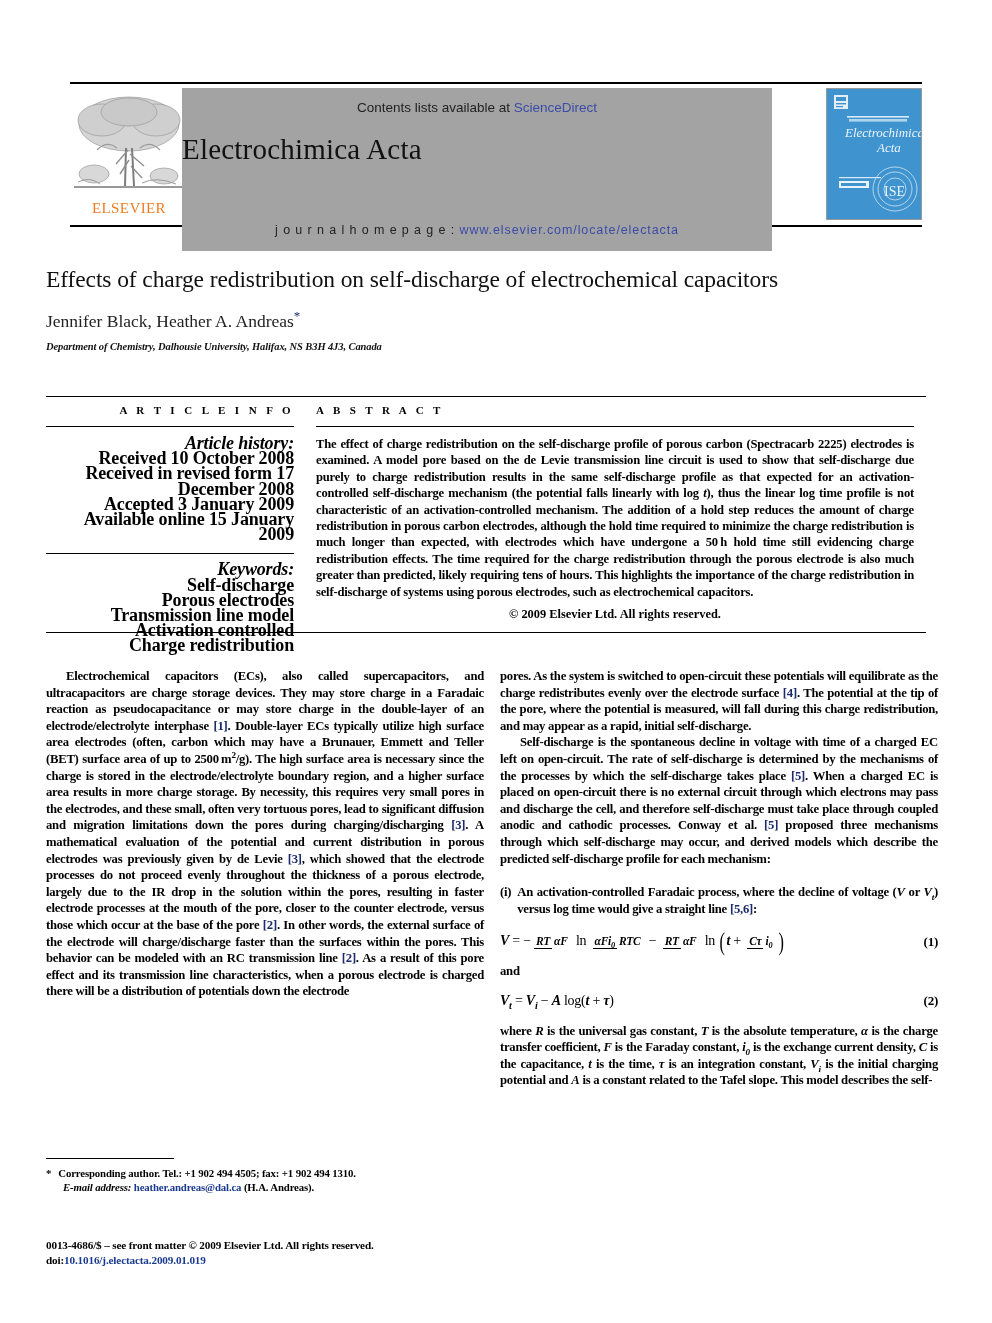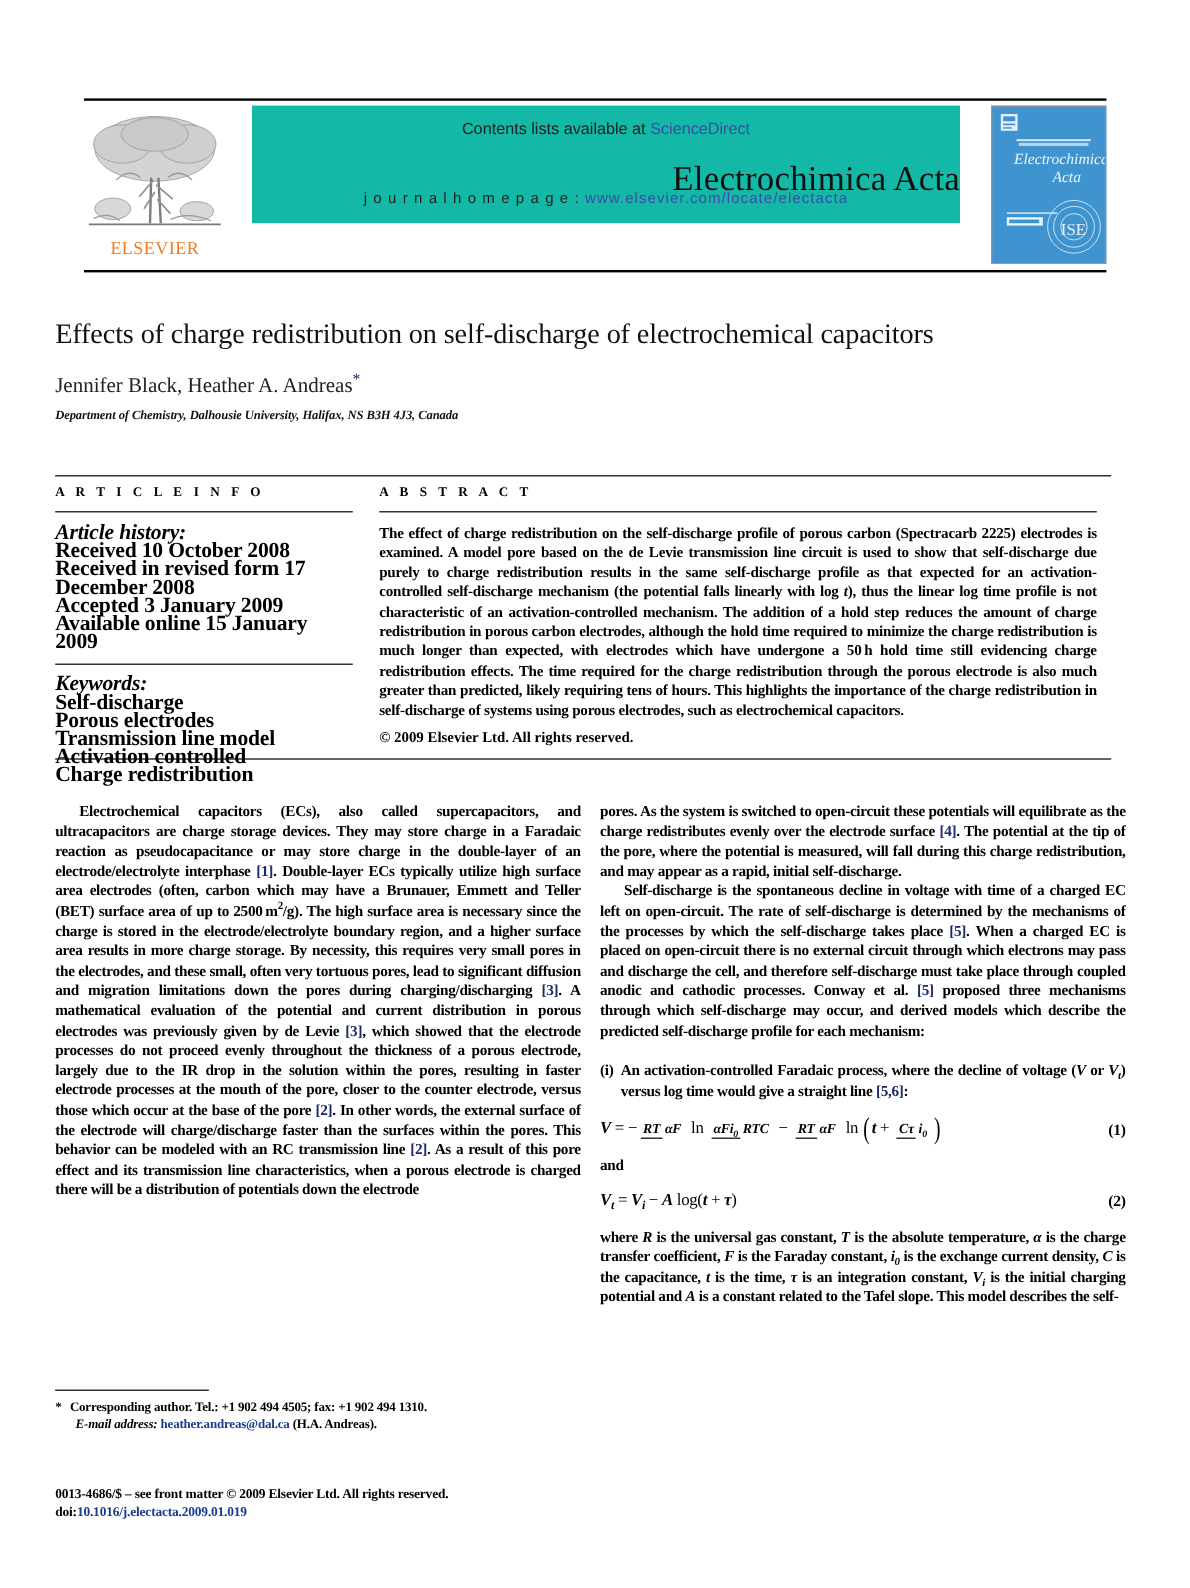--- a/index.html
+++ b/index.html
@@ -55,40 +55,40 @@
     width: 118px;
     text-align: center;
     color: #F07C23;
     font-family: "Liberation Serif", serif;
     font-size: 15px;
     letter-spacing: 0.4px;
     font-weight: 400;
   }
   .grey-band {
     position: absolute;
-    left: 140px; top: 4px;
+    left: 112px; top: 4px;
     width: 590px;
-    height: 98px;
-    background: #14b8a6;
+    height: 163px;
+    background: #a3a3a3;
   }
   .sd-line {
     position: absolute;
     left: 0; top: 12px;
     width: 100%;
     text-align: center;
     font-family: "Liberation Sans", sans-serif;
     font-size: 13.5px;
     color: #222;
   }
   .sd-link { color: #3b4ba8; }
   .journal-title {
     position: absolute;
     left: 0; top: 45px;
     width: 100%;
-    text-align: right;
+    text-align: left;
     font-family: "Liberation Serif", serif;
     font-size: 29px;
     color: #111;
     letter-spacing: 0.2px;
   }
   .homepage-line {
     position: absolute;
     left: 0; bottom: 14px;
     width: 100%;
     text-align: center;
@@ -140,21 +140,21 @@
     position: absolute;
     left: 46px; width: 880px;
     border-top: 1.3px solid #000;
   }
   .section-label {
     font-family: "Liberation Serif", serif;
     font-weight: bold;
     font-size: 11px;
     letter-spacing: 3.4px;
   }
-  .info-col { position: absolute; left: 46px; top: 404px; width: 248px; }
+  .info-col { position: absolute; left: 46px; top: 404px; width: 248px; text-align: right; }
   .abs-col  { position: absolute; left: 316px; top: 404px; width: 598px; }
 
   .rule { border-top: 1.1px solid #000; margin: 10px 0 9px 0; }
   .rule-thin { border-top: 1px solid #000; margin: 11px 0 8px 0; }
 
   .info-body {
     font-size: 18px;
     line-height: 15.2px;
     font-weight: bold;
     letter-spacing: -0.15px;
@@ -163,21 +163,21 @@
 
   .abstract-text {
     font-size: 12.6px;
     line-height: 16.4px;
     text-align: justify;
     font-weight: bold;
     letter-spacing: -0.2px;
   }
   .copyright {
     margin-top: 7px;
-    text-align: left;
+    text-align: center;
     font-size: 12.4px;
     font-weight: bold;
   }
 
   
   .col {
     position: absolute;
     top: 668px;
     width: 438px;
     font-size: 12.7px;

